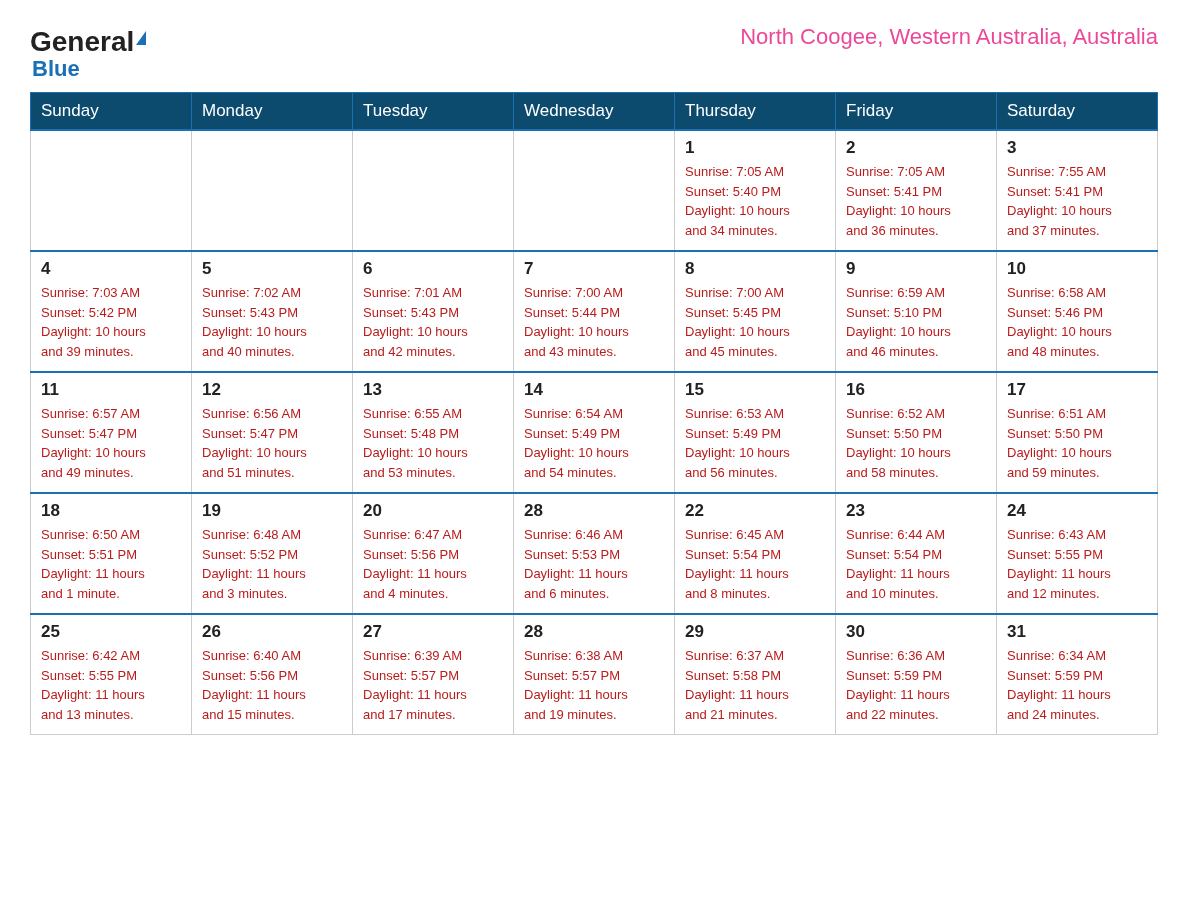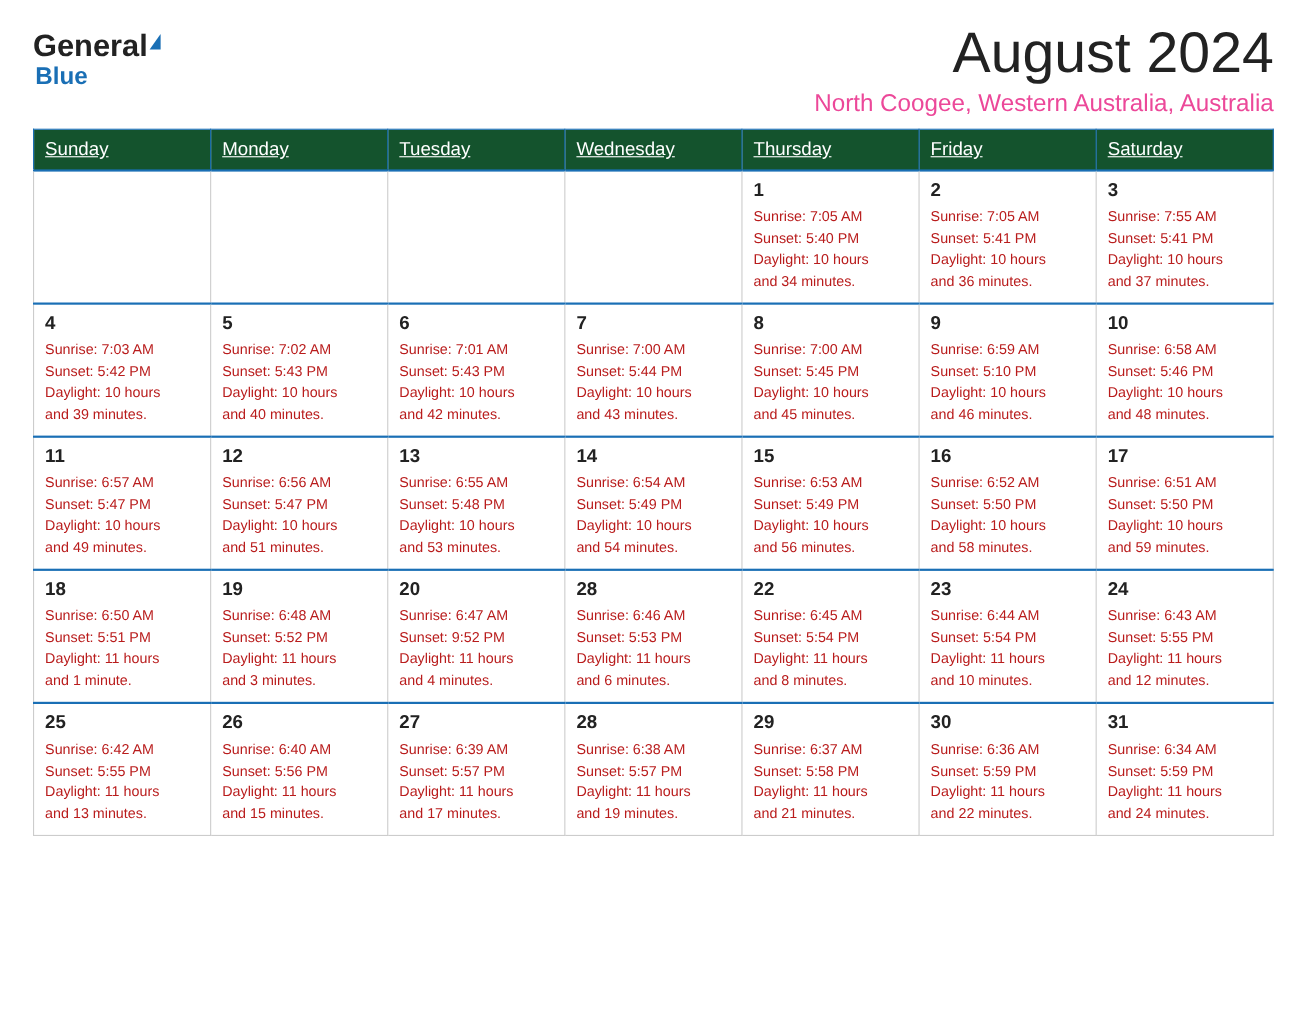--- a/index.html
+++ b/index.html
@@ -61,28 +61,27 @@
       font-size: 22px;
       color: #ec4899;
       margin-top: 4px;
     }
     .calendar {
       width: 100%;
       border-collapse: collapse;
       margin-top: 10px;
     }
     .calendar th {
-      background: #14532d;
+      background: #0c4a6e;
       color: #fff;
       font-size: 17px;
       font-weight: normal;
       padding: 8px 10px;
       text-align: left;
       border: 1px solid #1a6fb5;
-      text-decoration: underline;
     }
     .calendar td {
       vertical-align: top;
       border: 1px solid #ccc;
       border-top: 2px solid #1a6fb5;
       padding: 7px 10px 10px 10px;
       width: calc(100% / 7);
       min-height: 100px;
     }
     .calendar td.empty {
@@ -109,21 +108,20 @@
 
 <div class="header">
   <div class="logo">
     <div style="display:flex; align-items:center;">
       <span class="logo-text">General</span>
       <span class="logo-triangle"></span>
     </div>
     <span class="logo-blue-text">Blue</span>
   </div>
   <div class="title-block">
-    <div class="month-title">August 2024</div>
     <div class="location-title">North Coogee, Western Australia, Australia</div>
   </div>
 </div>
 
 <table class="calendar">
   <thead>
     <tr>
     <th>Sunday</th>
         <th>Monday</th>
         <th>Tuesday</th>
@@ -274,21 +272,21 @@
         <td>
           <div class="day-num">19</div>
           <div class="day-info" style="white-space: pre-line;">Sunrise: 6:48 AM
 Sunset: 5:52 PM
 Daylight: 11 hours
 and 3 minutes.</div>
         </td>
         <td>
           <div class="day-num">20</div>
           <div class="day-info" style="white-space: pre-line;">Sunrise: 6:47 AM
-Sunset: 9:52 PM
+Sunset: 5:56 PM
 Daylight: 11 hours
 and 4 minutes.</div>
         </td>
         <td>
           <div class="day-num">28</div>
           <div class="day-info" style="white-space: pre-line;">Sunrise: 6:46 AM
 Sunset: 5:53 PM
 Daylight: 11 hours
 and 6 minutes.</div>
         </td>

